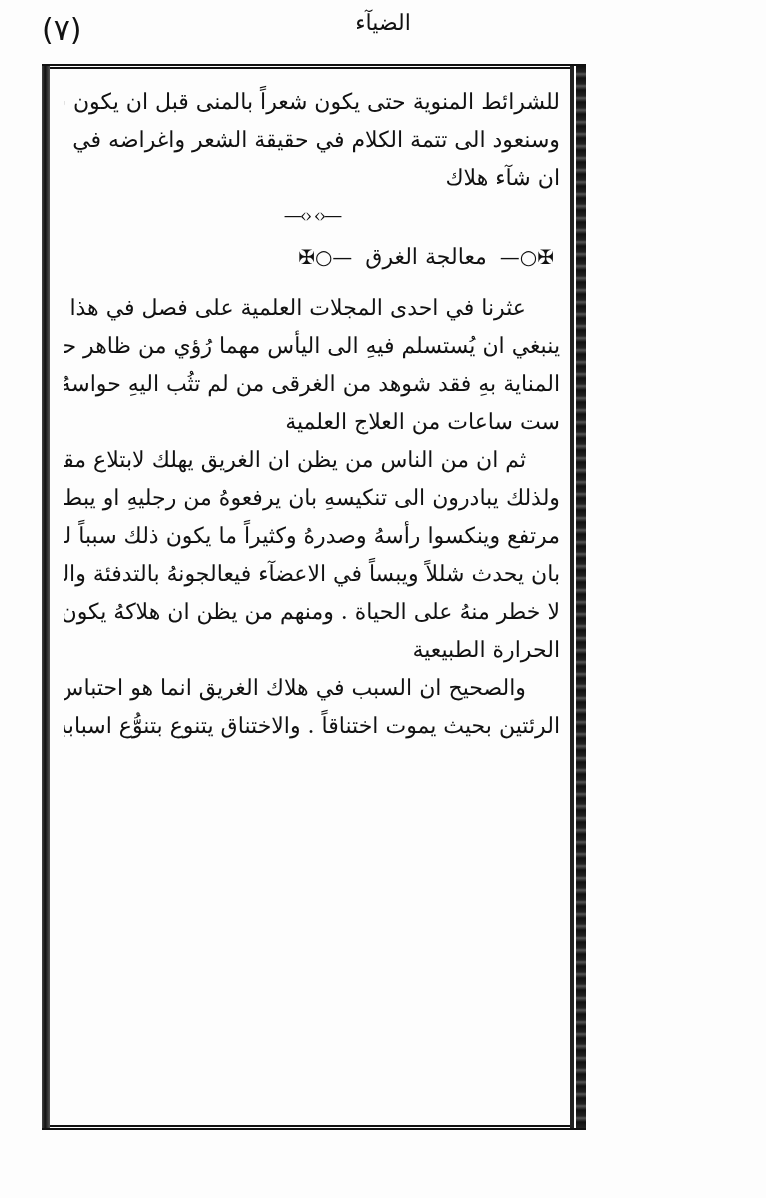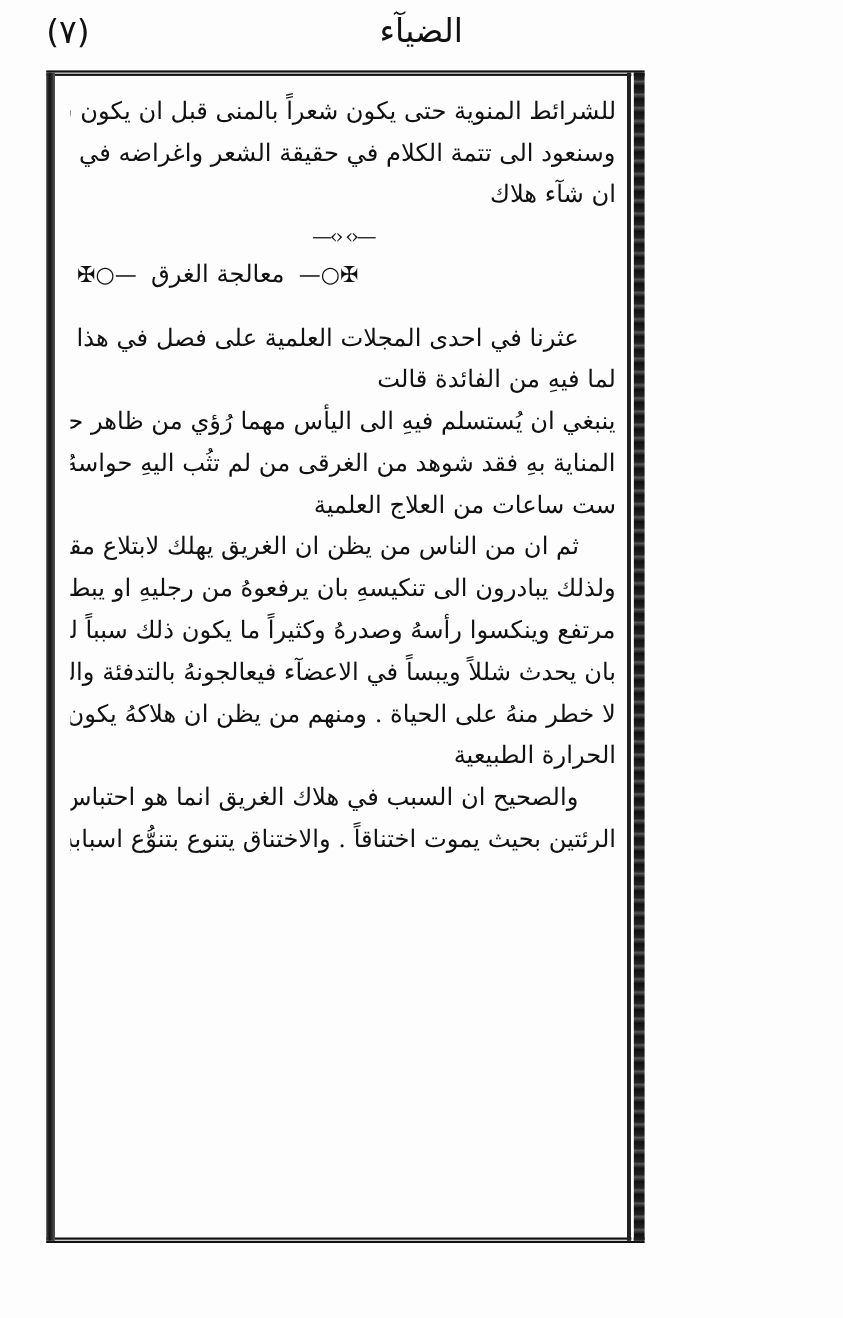--- a/index.html
+++ b/index.html
@@ -35,21 +35,21 @@
       font-size: 30px;
       font-family: "DejaVu Sans", sans-serif;
       letter-spacing: 2px;
     }
     .journal-title {
       position: absolute;
       left: 318px;
       top: 10px;
       width: 130px;
       text-align: center;
-      font-size: 30px;
+      font-size: 22px;
       direction: rtl;
     }
     .frame {
       position: absolute;
       left: 42px;
       top: 64px;
       width: 544px;
       height: 1056px;
       border-top: 5px double #111;
       border-bottom: 5px double #111;
@@ -102,23 +102,23 @@
     }
     .separator {
       text-align: center;
       height: 38px;
       line-height: 38px;
       font-size: 18px;
       letter-spacing: -2px;
       direction: ltr;
     }
     .heading {
-      text-align: left;
+      text-align: right;
       height: 44px;
-      line-height: 28px;
+      line-height: 44px;
       font-size: 22px;
       direction: rtl;
     }
     .heading .orn {
       font-family: "DejaVu Sans", sans-serif;
       font-size: 20px;
       margin: 0 6px;
     }
     .spacer { height: 10px; }
   </style>
@@ -146,21 +146,20 @@
       <div class="heading">
         <span class="orn">✠○—</span>
         <span>معالجة الغرق</span>
         <span class="orn">—○✠</span>
       </div>
 
       <div class="spacer"></div>
 
       <div>
         <span class="line indent">عثرنا في احدى المجلات العلمية على فصل في هذا المنى فأحببنا تعريبهُ</span>
-        <span class="line short">لما فيهِ من الفائدة   قالت</span>
       </div>
 
       <div>
         <span class="line">ينبغي ان يُستسلم فيهِ الى اليأس مهما رُؤي من ظاهر حالهِ ومهما طال امد</span>
         <span class="line">المناية بهِ فقد شوهد من الغرقى من لم تثُب اليهِ حواسهُ الا بعد خمس او</span>
         <span class="line short">ست ساعات من العلاج العلمية</span>
       </div>
 
       <div>
         <span class="line indent">ثم ان من الناس من يظن ان الغريق يهلك لابتلاع مقدار كبير من المآء</span>

